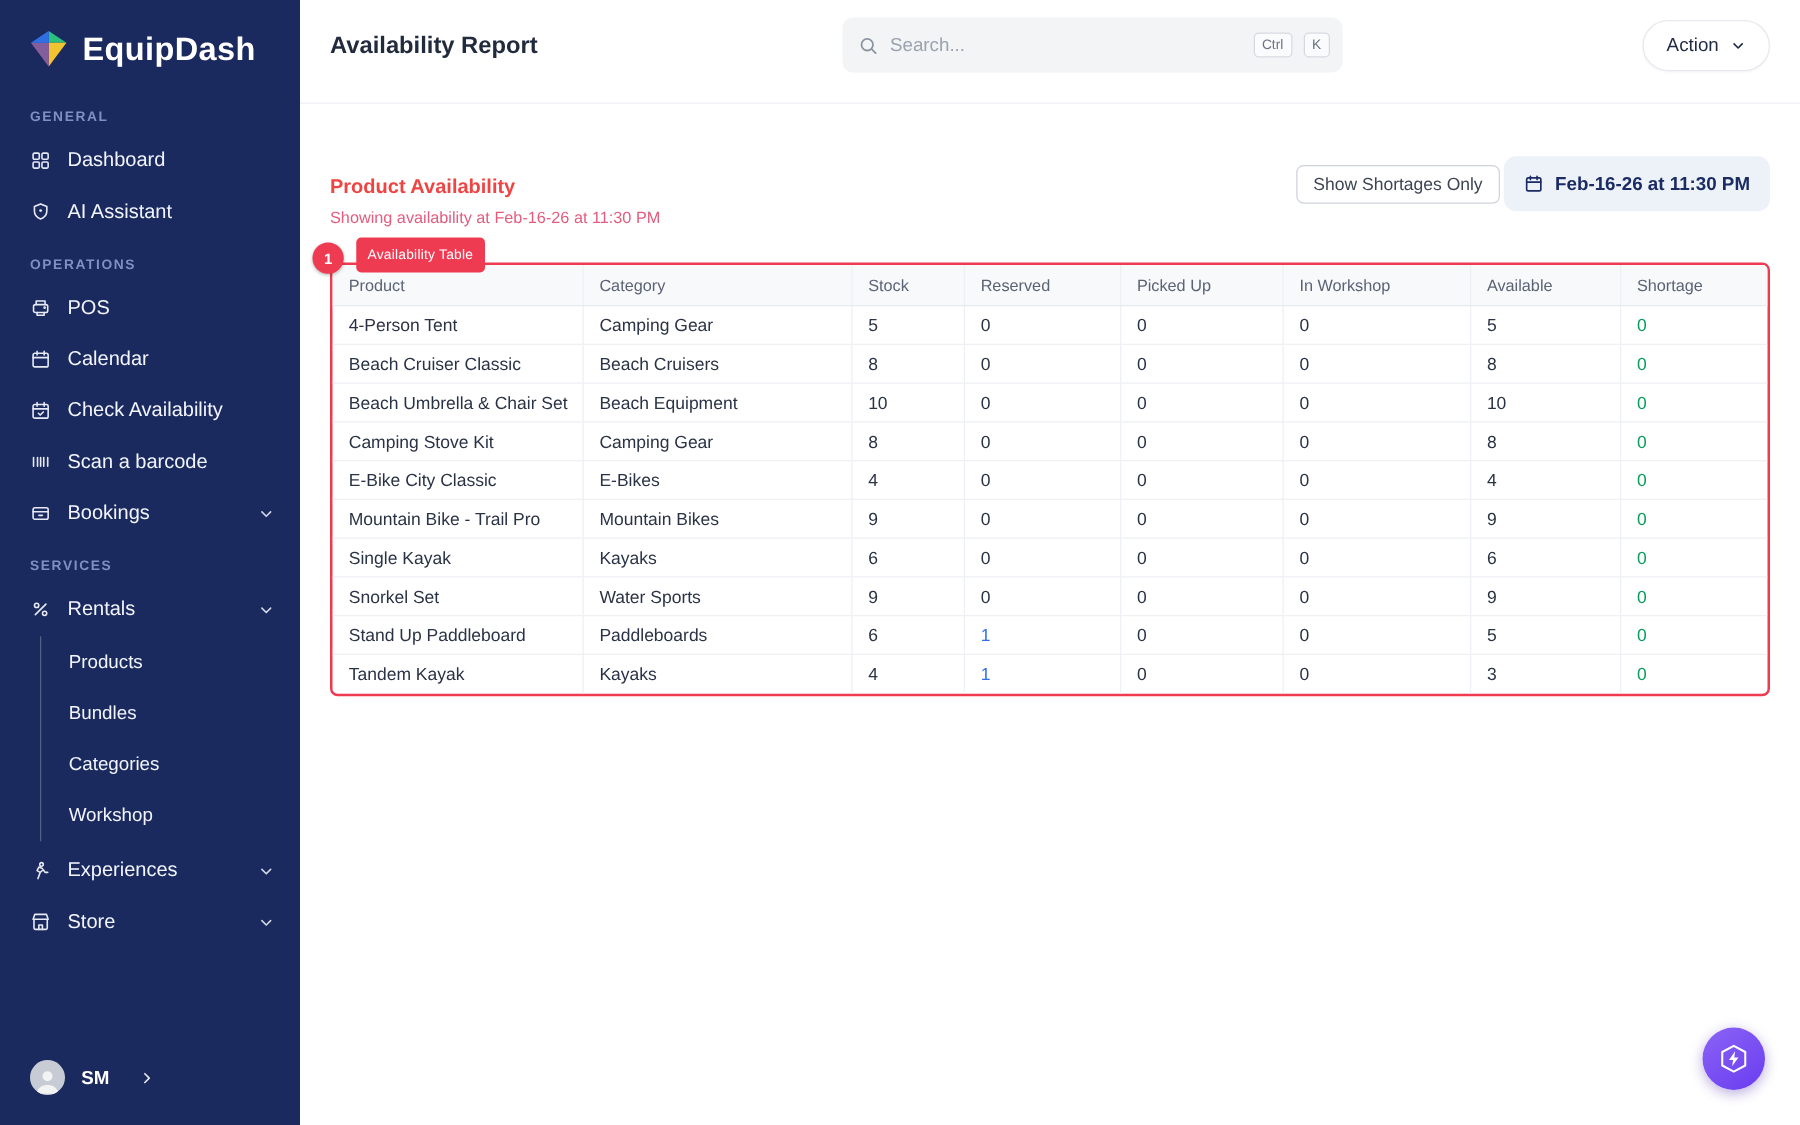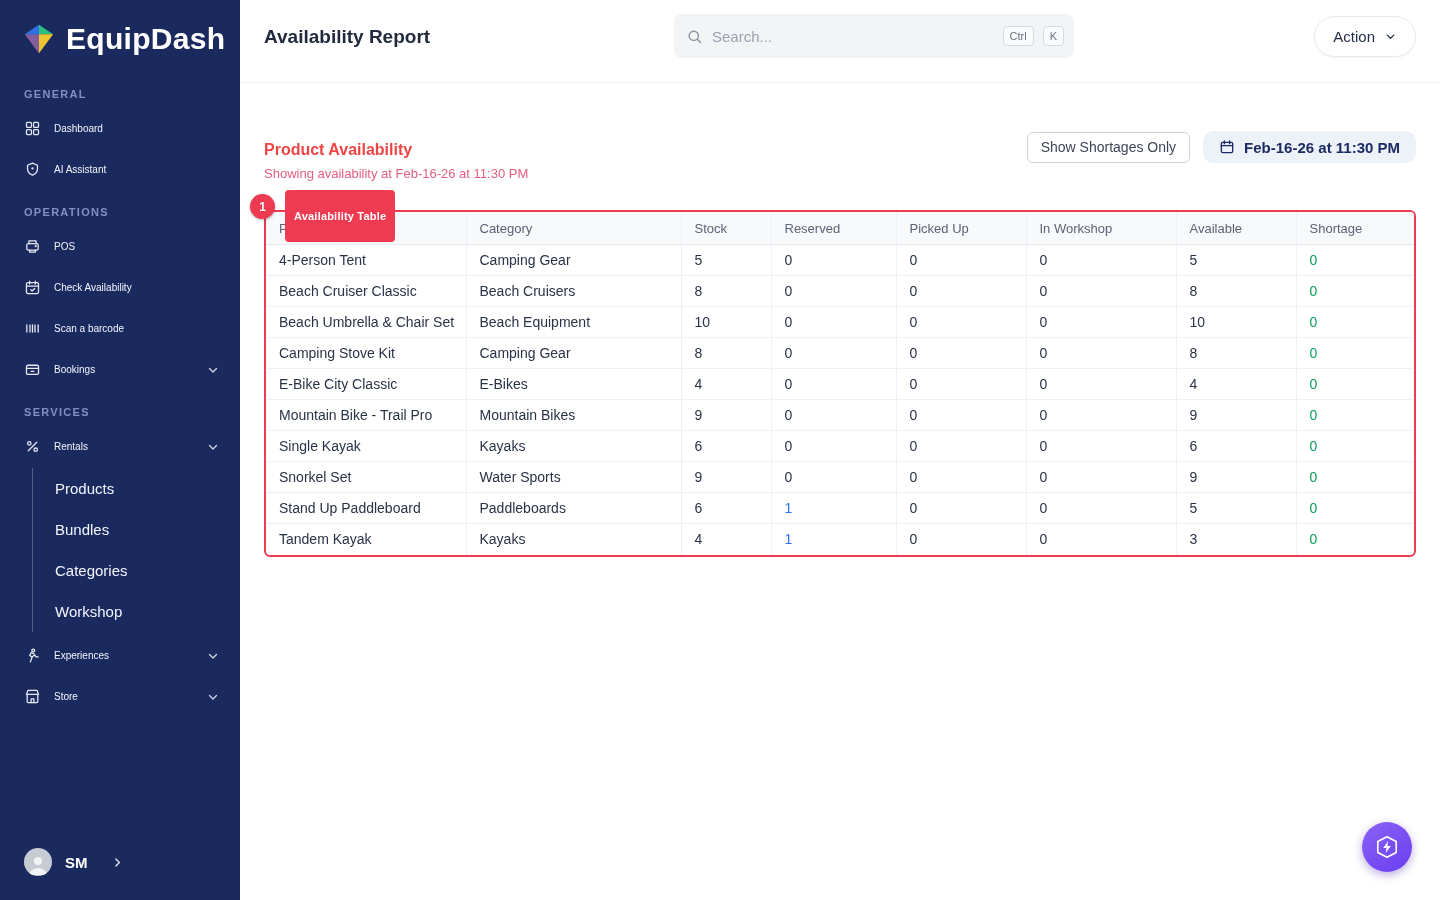--- a/index.html
+++ b/index.html
@@ -3,23 +3,23 @@
 <meta charset="utf-8">
 <style>
   * { margin:0; padding:0; box-sizing:border-box; }
   html,body { width:1440px; height:900px; }
   body { font-family:"Liberation Sans", sans-serif; background:#fff; overflow:hidden; }
   .app { display:flex; width:1440px; height:900px; }
 
   
   .sidebar { width:240px; flex-shrink:0; background:#1b2a5e; color:#fff; display:flex; flex-direction:column; overflow:hidden; }
   .logo { display:flex; align-items:center; gap:10px; padding:22px 20px 16px 22px; }
-  .logo-text { font-size:30px; font-weight:bold; letter-spacing:.3px; }
+  .logo-text { font-size:26px; font-weight:bold; letter-spacing:.3px; }
   .section-label { font-size:11px; font-weight:bold; letter-spacing:1.3px; color:#8090c2; padding:16px 24px 8px; }
-  .nav-item { display:flex; align-items:center; gap:13px; padding:0 20px 0 24px; height:41px; font-size:10px; color:#f2f5fd; cursor:pointer; }
+  .nav-item { display:flex; align-items:center; gap:13px; padding:0 20px 0 24px; height:41px; font-size:16px; color:#f2f5fd; cursor:pointer; }
   .nav-item svg { flex-shrink:0; opacity:.95; }
   .chev { margin-left:auto; opacity:.9; display:flex; }
   .sub-list { margin:1px 0 3px 32px; border-left:1px solid rgba(255,255,255,.25); display:flex; flex-direction:column;text-align:right; }
   .sub-item { height:41px; display:flex; align-items:center; padding-left:22px; font-size:15px; color:#f2f5fd; cursor:pointer; }
   .sidebar-user { margin-top:auto; display:flex; align-items:center; gap:13px; padding:18px 22px 24px 24px; cursor:pointer; }
   .avatar { width:28px; height:28px; border-radius:50%; background:#c7ccd4; display:flex; align-items:flex-end; justify-content:center; overflow:hidden; }
   .user-initials { font-size:15px; font-weight:bold; color:#fff; }
 
   
   .main { flex:1; display:flex; flex-direction:column; background:#fff; position:relative; }
@@ -28,28 +28,28 @@
   .searchbox { position:absolute; left:434px; top:14px; width:400px; height:44px; background:#f2f4f6; border-radius:8px; display:flex; align-items:center; padding:0 10px 0 12px; gap:9px; }
   .searchbox input { flex:1; border:none; outline:none; background:transparent; font-family:"Liberation Sans",sans-serif; font-size:15px; color:#374151; }
   .searchbox input::placeholder { color:#9aa3af; }
   .kbd { background:#fafbfc; border:1px solid #d6dae0; border-radius:4px; font-size:11px; color:#6b7280; padding:2px 6px; line-height:14px;text-align:right; }
   .action-btn { position:absolute; right:24px; top:16px; height:41px; padding:0 18px; background:#fff; border:1px solid #e7e9ee; border-radius:21px; display:flex; align-items:center; gap:9px; font-size:15px; color:#1f2a44; cursor:pointer; box-shadow:0 1px 2px rgba(20,30,60,.04); }
 
   .content { padding:0 24px; position:relative; flex:1; }
   .page-head { display:flex; align-items:center; margin-top:30px; }
   .page-title { font-size:16px; font-weight:bold; color:#ef4444;margin-top:28px; }
   .page-subtitle { margin-top:7px; font-size:13px; color:#e25d7e; }
-  .head-controls { margin-left:auto; display:flex; align-items:center; gap:13px; }
+  .head-controls { margin-left:auto; display:flex; align-items:center; gap:3px; }
   .shortages-btn { height:31px; padding:0 13px; background:#fff; border:1px solid #ced3db; border-radius:6px; font-size:14px; color:#3d4555; cursor:pointer; display:flex; align-items:center; font-family:"Liberation Sans",sans-serif; }
-  .datetime-btn { height:32px; padding:0 16px; background:#edf1f8; border:none; border-radius:10px; display:flex; align-items:center; gap:9px; font-size:15px; font-weight:bold; color:#1b2b63; cursor:pointer; font-family:"Liberation Sans",sans-serif; }
+  .datetime-btn { height:44px; padding:0 16px; background:#edf1f8; border:none; border-radius:10px; display:flex; align-items:center; gap:9px; font-size:15px; font-weight:bold; color:#1b2b63; cursor:pointer; font-family:"Liberation Sans",sans-serif; }
 
   
   .ann-wrap { position:relative; margin-top:29px; }
   .ann-border { border:2px solid #ef3b52; border-radius:6px; overflow:hidden; background:#fff; }
-  .ann-badge { position:absolute; top:-20px; left:21px; background:#ef3b52; color:#fff; font-size:11px; font-weight:bold; padding:20px 9px; border-radius:4px; z-index:3; letter-spacing:.2px;text-align:right; }
+  .ann-badge { position:absolute; top:-20px; left:21px; background:#ef3b52; color:#fff; font-size:11px; font-weight:normal; padding:8px 9px; border-radius:4px; z-index:3; letter-spacing:.2px;text-align:right; }
   .ann-marker { position:absolute; top:-16px; left:-14px; width:25px; height:25px; border-radius:50%; background:#ef3b52; color:#fff; font-size:12px; font-weight:bold; display:flex; align-items:center; justify-content:center; z-index:4; box-shadow:0 1px 3px rgba(0,0,0,.3); }
 
   table { width:100%; border-collapse:collapse; table-layout:fixed; }
   col.c-product { width:200px; } col.c-category { width:215px; } col.c-stock { width:90px; }
   col.c-reserved { width:125px; } col.c-picked { width:130px; } col.c-workshop { width:150px; }
   col.c-available { width:120px; } col.c-shortage { width:auto; }
   thead th { background:#f8f9fb; font-weight:normal; color:#5a6375; font-size:13px; text-align:left; padding:9px 13px 8px; border-bottom:1px solid #e7eaef; border-right:1px solid #edf0f4; }
   thead th:last-child { border-right:none; }
   tbody td { font-size:14px; color:#2a3345; padding:7px 13px; height:31px; border-bottom:1px solid #eef0f4; border-right:1px solid #edf0f4; overflow:hidden; white-space:nowrap; }
   tbody td:last-child { border-right:none; }
@@ -107,20 +107,29 @@
     <div class="nav-item">
       <span style="display:flex;">
           <svg width="17" height="17" viewBox="0 0 24 24" fill="none" stroke="currentColor" stroke-width="1.8" stroke-linecap="round" stroke-linejoin="round">
             <path d="M7 8V4h10v4"></path>
             <rect x="4" y="8" width="16" height="9" rx="2"></rect>
             <path d="M8 17v3h8v-3"></path>
             <circle cx="16.5" cy="11.5" r=".6" fill="currentColor"></circle>
           </svg>
         </span>
       <span>POS</span>
+    </div>
+    <div class="nav-item">
+      <span style="display:flex;">
+          <svg width="17" height="17" viewBox="0 0 24 24" fill="none" stroke="currentColor" stroke-width="1.8" stroke-linecap="round">
+            <rect x="3.5" y="5" width="17" height="15.5" rx="2"></rect>
+            <path d="M3.5 10h17M8 3v4M16 3v4"></path>
+          </svg>
+        </span>
+      <span>Calendar</span>
     </div>
     <div class="nav-item">
       <span style="display:flex;">
           <svg width="17" height="17" viewBox="0 0 24 24" fill="none" stroke="currentColor" stroke-width="1.8" stroke-linecap="round" stroke-linejoin="round">
             <rect x="3.5" y="5" width="17" height="15.5" rx="2"></rect>
             <path d="M3.5 10h17M8 3v4M16 3v4"></path>
             <path d="M9.5 15l2 2 3.5-3.5"></path>
           </svg>
         </span>
       <span>Check Availability</span>

